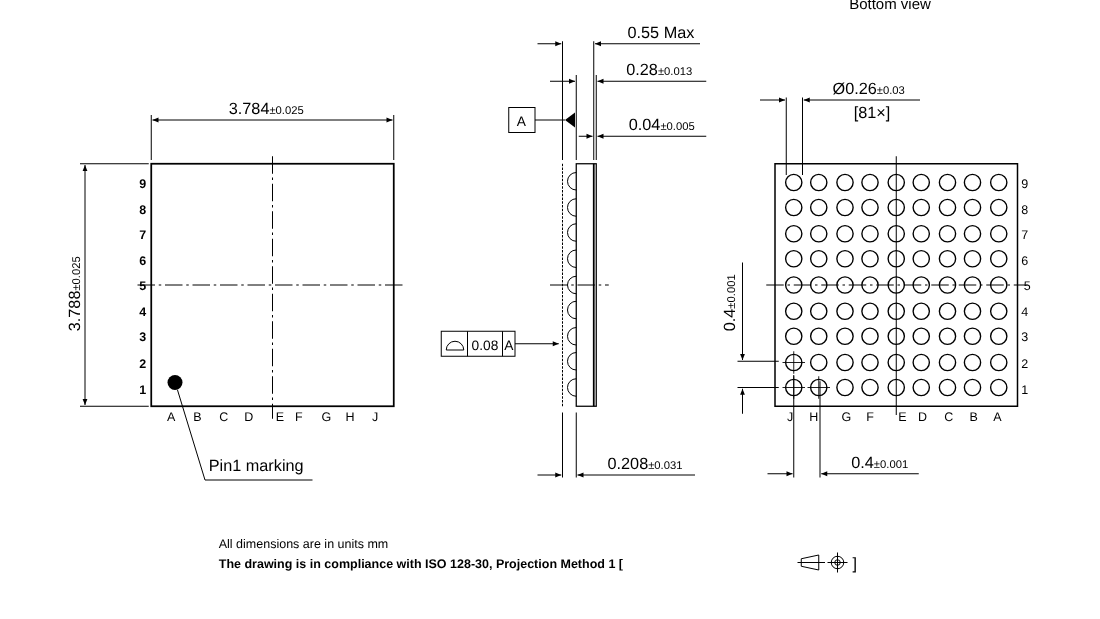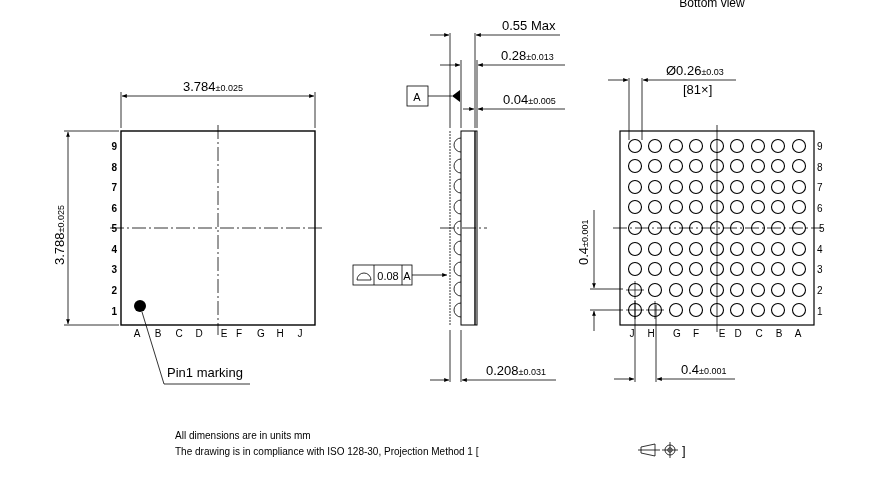--- a/index.html
+++ b/index.html
@@ -272,13 +272,13 @@
     <line x1="638" y1="450" x2="660" y2="450"></line>
     <circle cx="670" cy="450" r="5"></circle>
     <circle cx="670" cy="450" r="2.2"></circle>
     <line x1="662" y1="450" x2="678" y2="450"></line>
     <line x1="670" y1="442" x2="670" y2="458"></line>
   </g>
   <text class="t" x="682" y="455" font-size="13">]</text>
 </svg>
 
 <div class="note" style="top:428px;">All dimensions are in units mm</div>
-<div class="note" style="top:444px;">The drawing is in compliance with ISO 128-30, Projection Method 1 [</div>
+<div class="note" style="top:444px;font-weight:bold;">The drawing is in compliance with ISO 128-30, Projection Method 1 [</div>
 
 </body></html>

